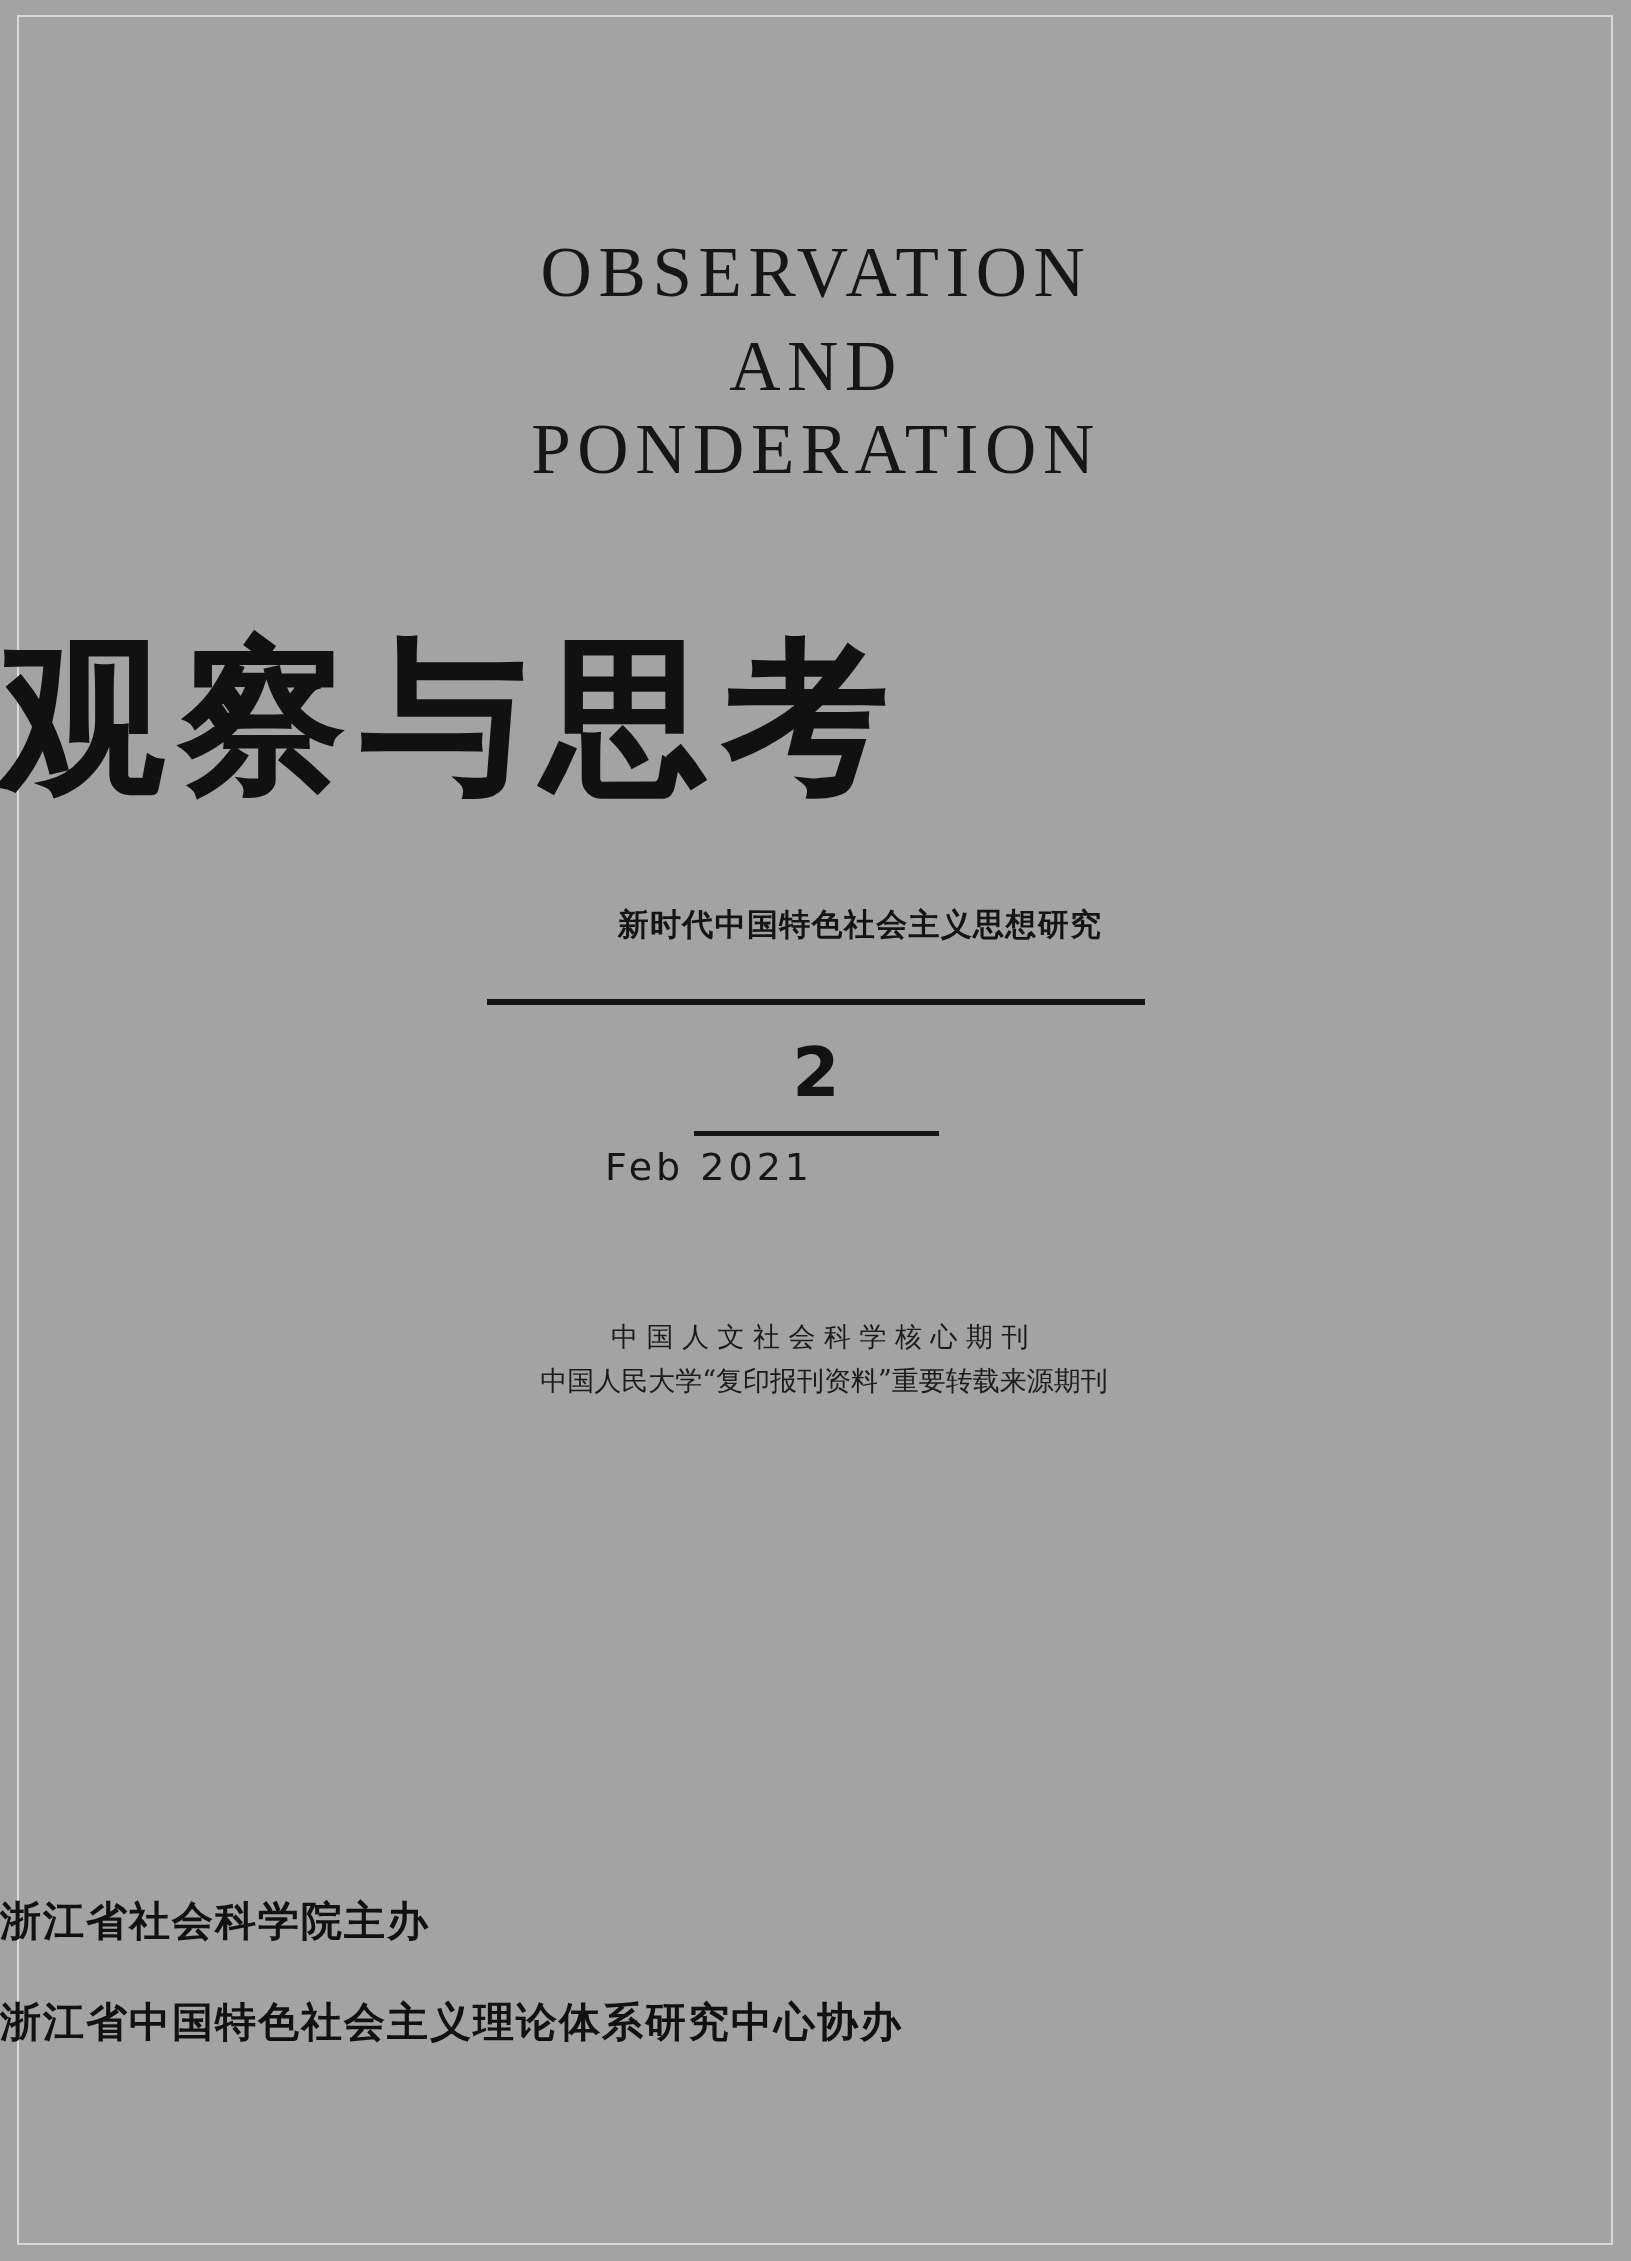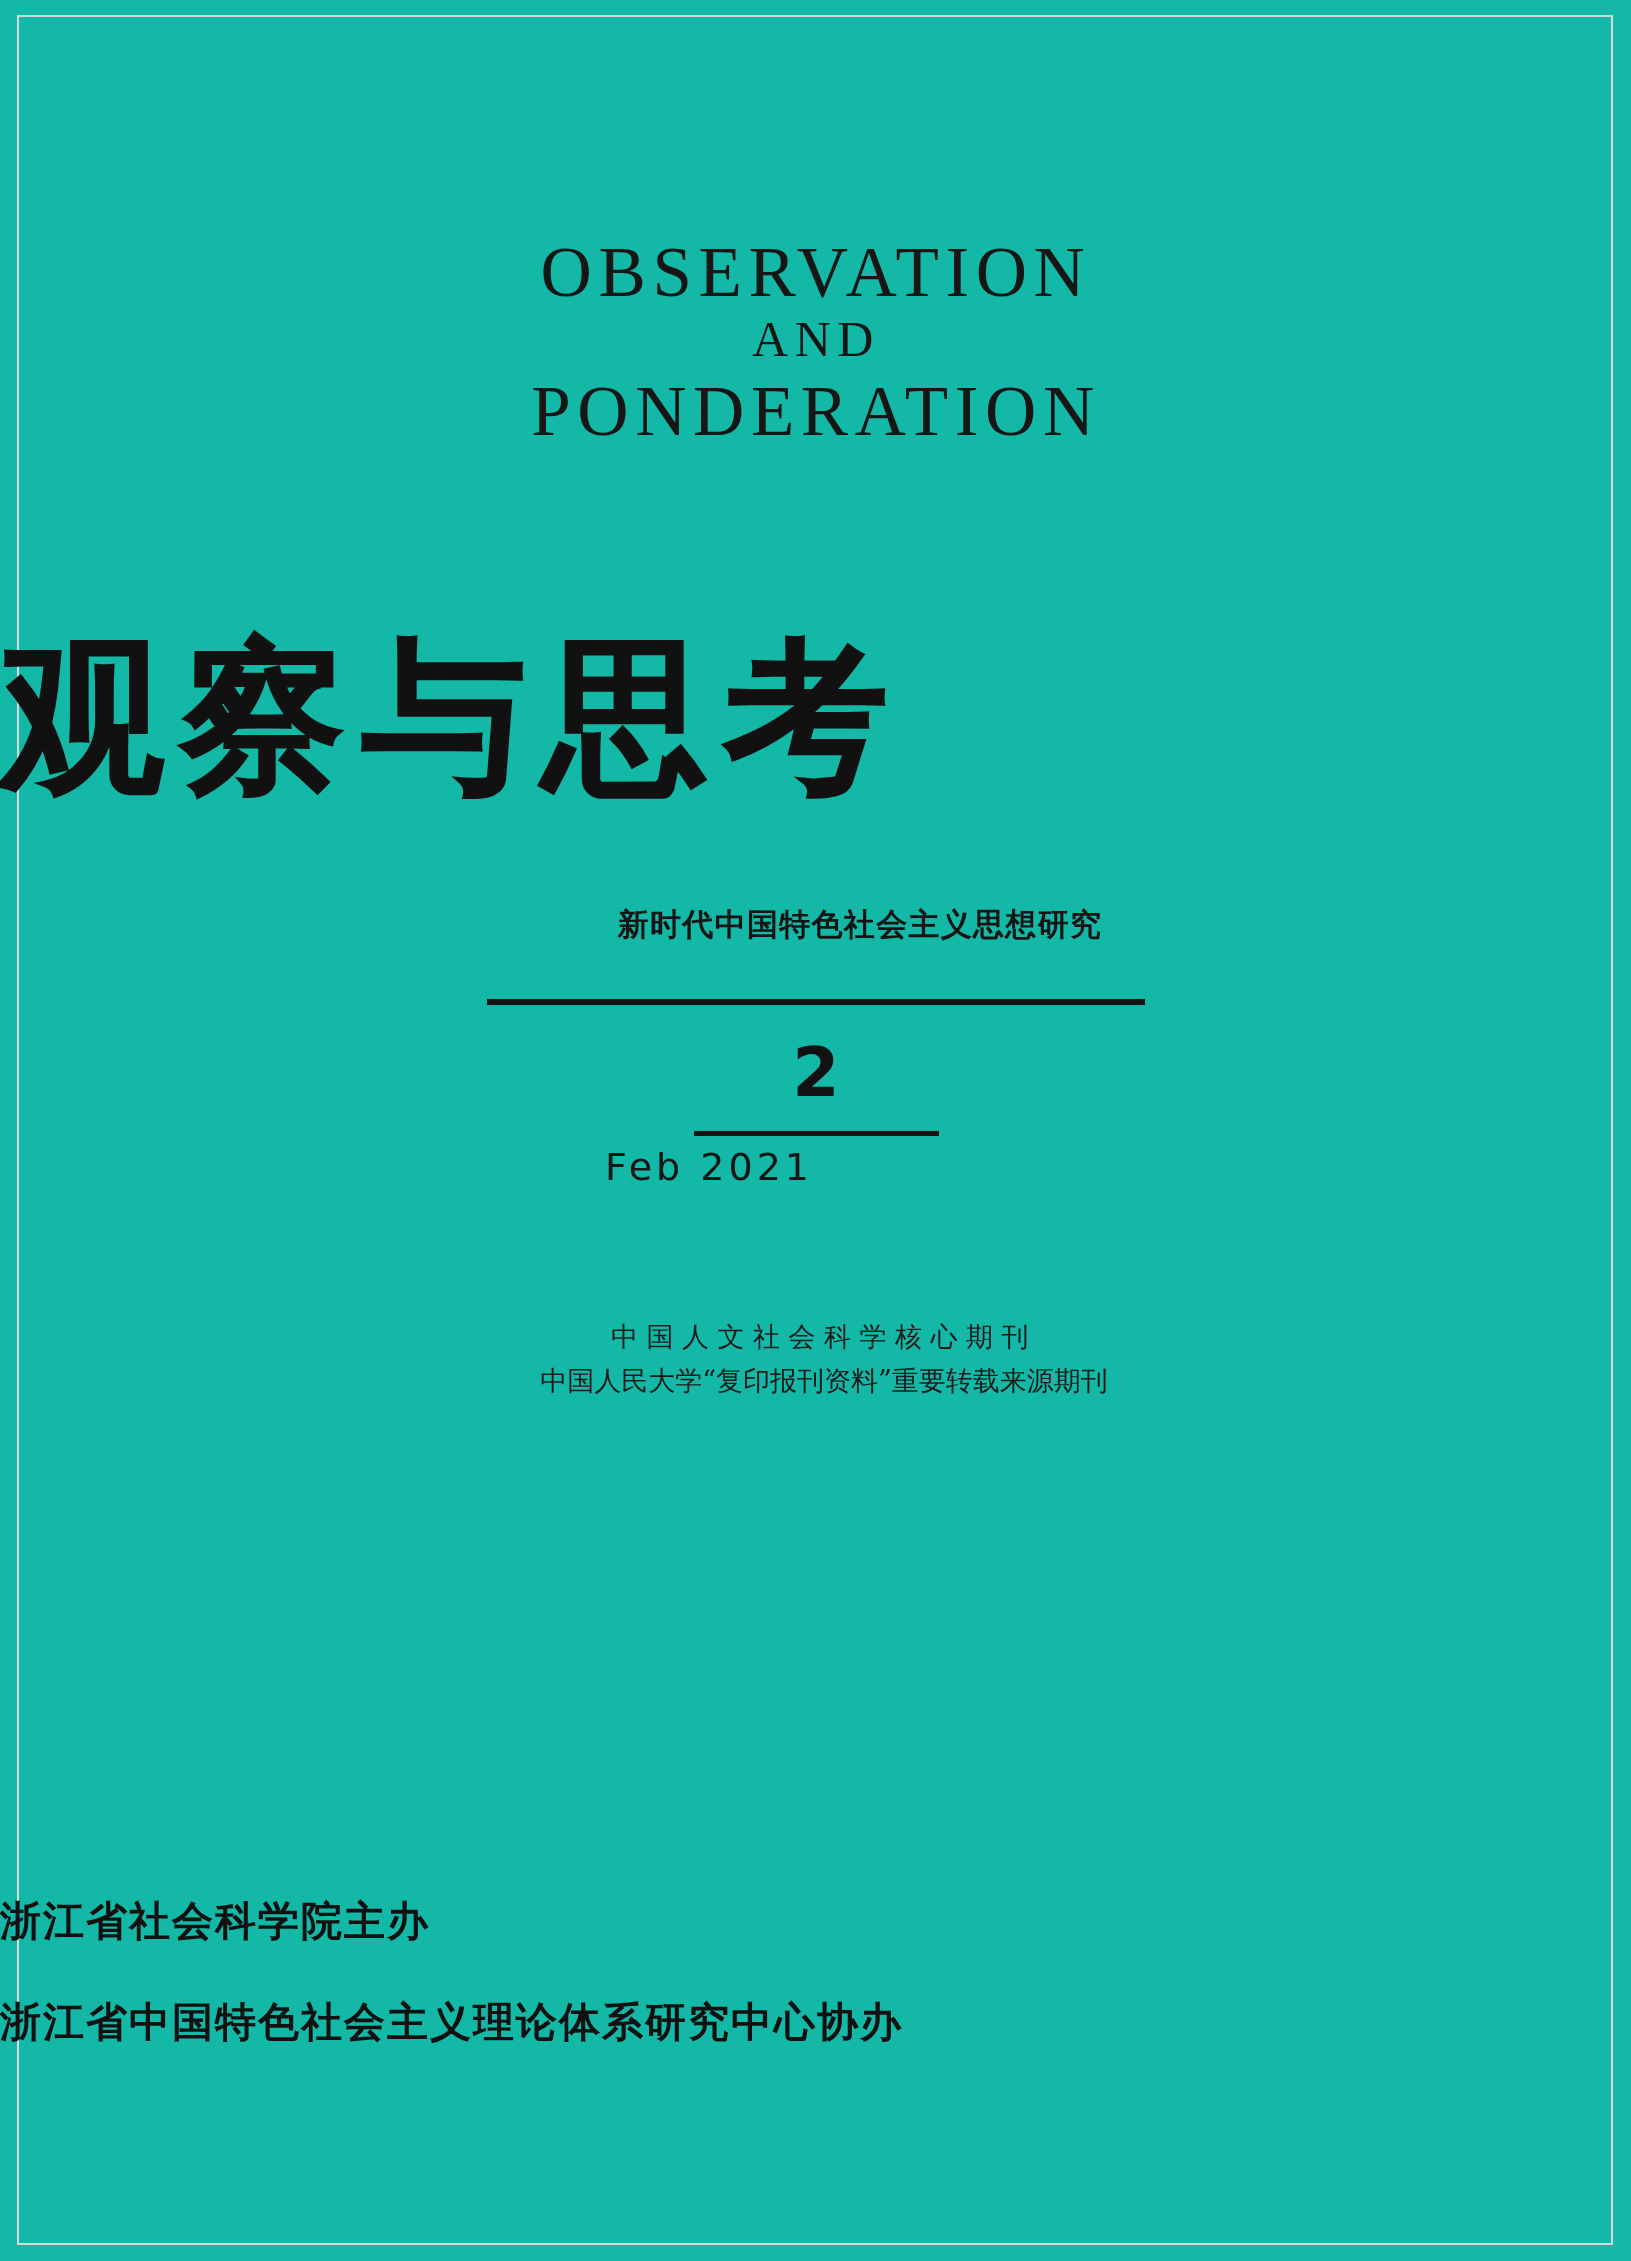--- a/index.html
+++ b/index.html
@@ -12,21 +12,21 @@
     height: 2261px;
     font-family: "Liberation Serif", serif;
     color: #1a1a1a;
     overflow: hidden;
   }
 
   .page {
     position: relative;
     width: 1632px;
     height: 2261px;
-    background: #14b8a6;
+    background: #a3a3a3;
     box-sizing: border-box;
   }
 
   
   .page-frame {
     position: absolute;
     left: 17px;
     top: 14.5px;
     width: 1596px;
     height: 2230px;
@@ -53,21 +53,21 @@
   }
   .title-en .line {
     font-family: "Liberation Serif", serif;
     font-weight: 400;
     color: #161616;
     letter-spacing: 6.6px;
     line-height: 1.0;
     white-space: nowrap;
   }
   .title-en .l1 { font-size: 71px; }
-  .title-en .l2 { font-size: 50px; margin-top: 6px; }
+  .title-en .l2 { font-size: 71px; margin-top: 23px; }
   .title-en .l3 { font-size: 71px; margin-top: 12px; }
 
   
   .title-cn {
     position: absolute;
     left: 0;
     top: 631px;
     width: 1632px;
     text-align: left;
     font-family: "DejaVu Serif", "Liberation Serif", serif;

